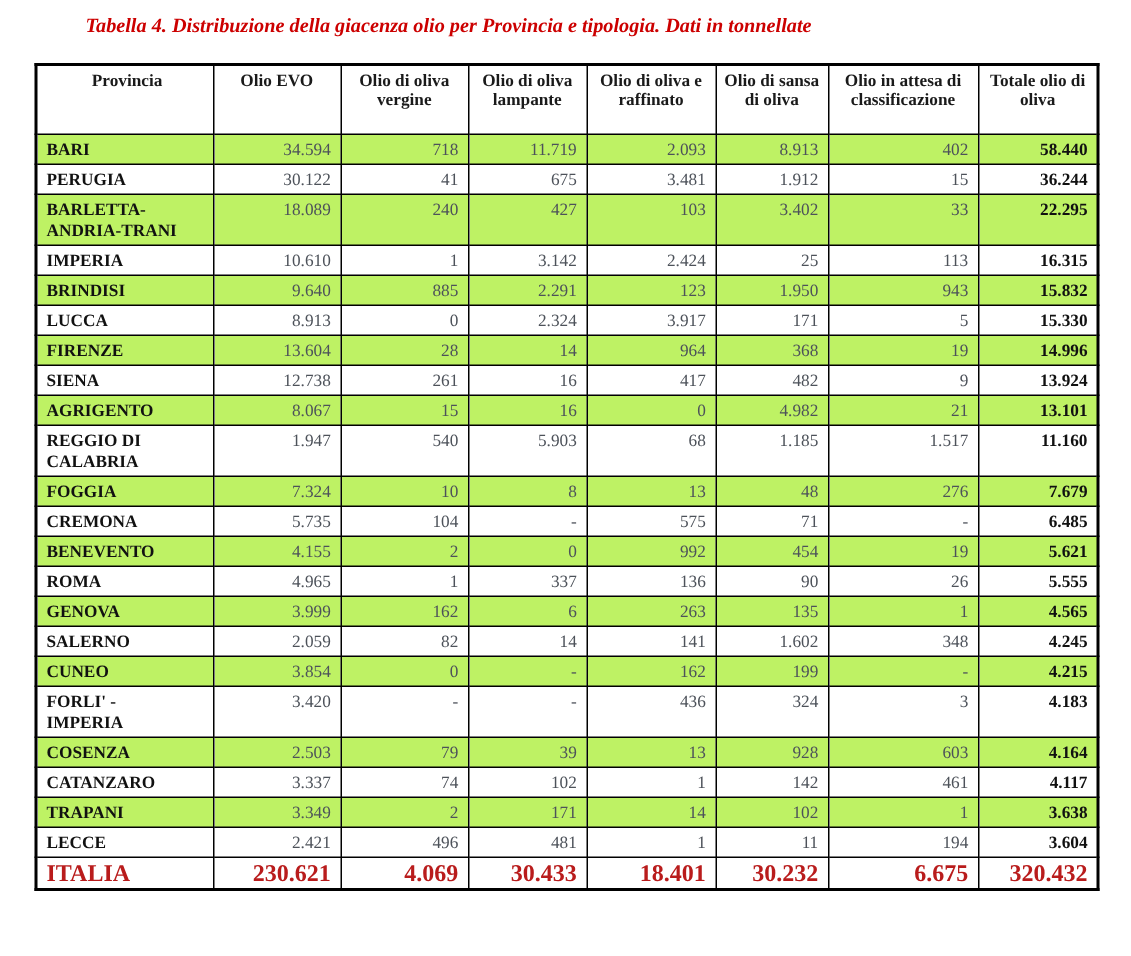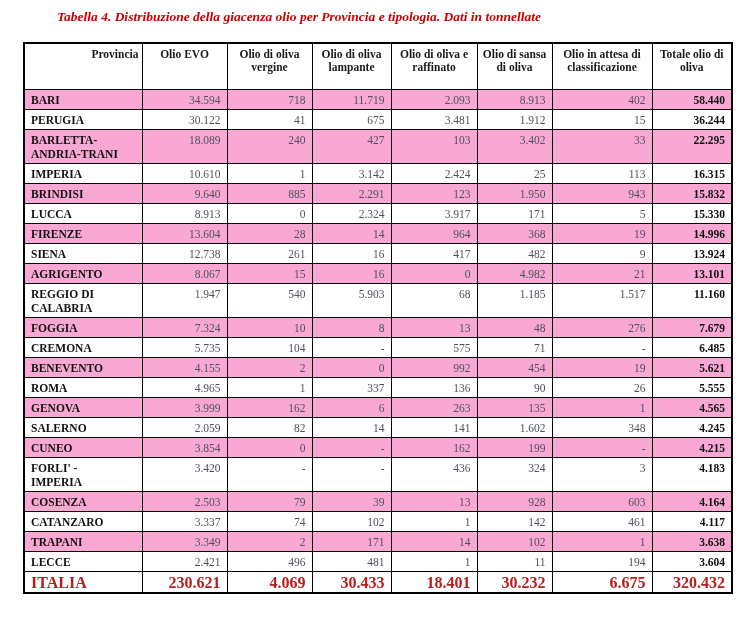--- a/index.html
+++ b/index.html
@@ -45,42 +45,42 @@
   }
   table.giacenza th {
     font-weight: bold;
     color: #1a1a1a;
     text-align: center;
     line-height: 13px;
     padding: 4px 3px 3px;
     height: 38px;
   }
   table.giacenza th.col-provincia {
-    text-align: right;
+    text-align: center;
     padding-left: 6px;
   }
   table.giacenza td {
     line-height: 14px;
     padding: 3px 6px 2px;
   }
   td.prov {
     font-weight: bold;
     color: #111111;
     padding-left: 6px;
     white-space: pre-line;
   }
   td.num {
     text-align: right;
     color: #4d525a;
   }
   td.tot {
     font-weight: bold;
     color: #111111;
   }
-  tr.shaded { background: #f9a8d4; }
+  tr.shaded { background: #bef264; }
   tr.v-italic td { font-style: italic; }
   tr.v-total td,
   tr.v-total td.num,
   tr.v-total td.tot {
     color: #b91c1c;
     font-weight: bold;
     font-size: 16px;
     line-height: 15px;
   }
 </style>

